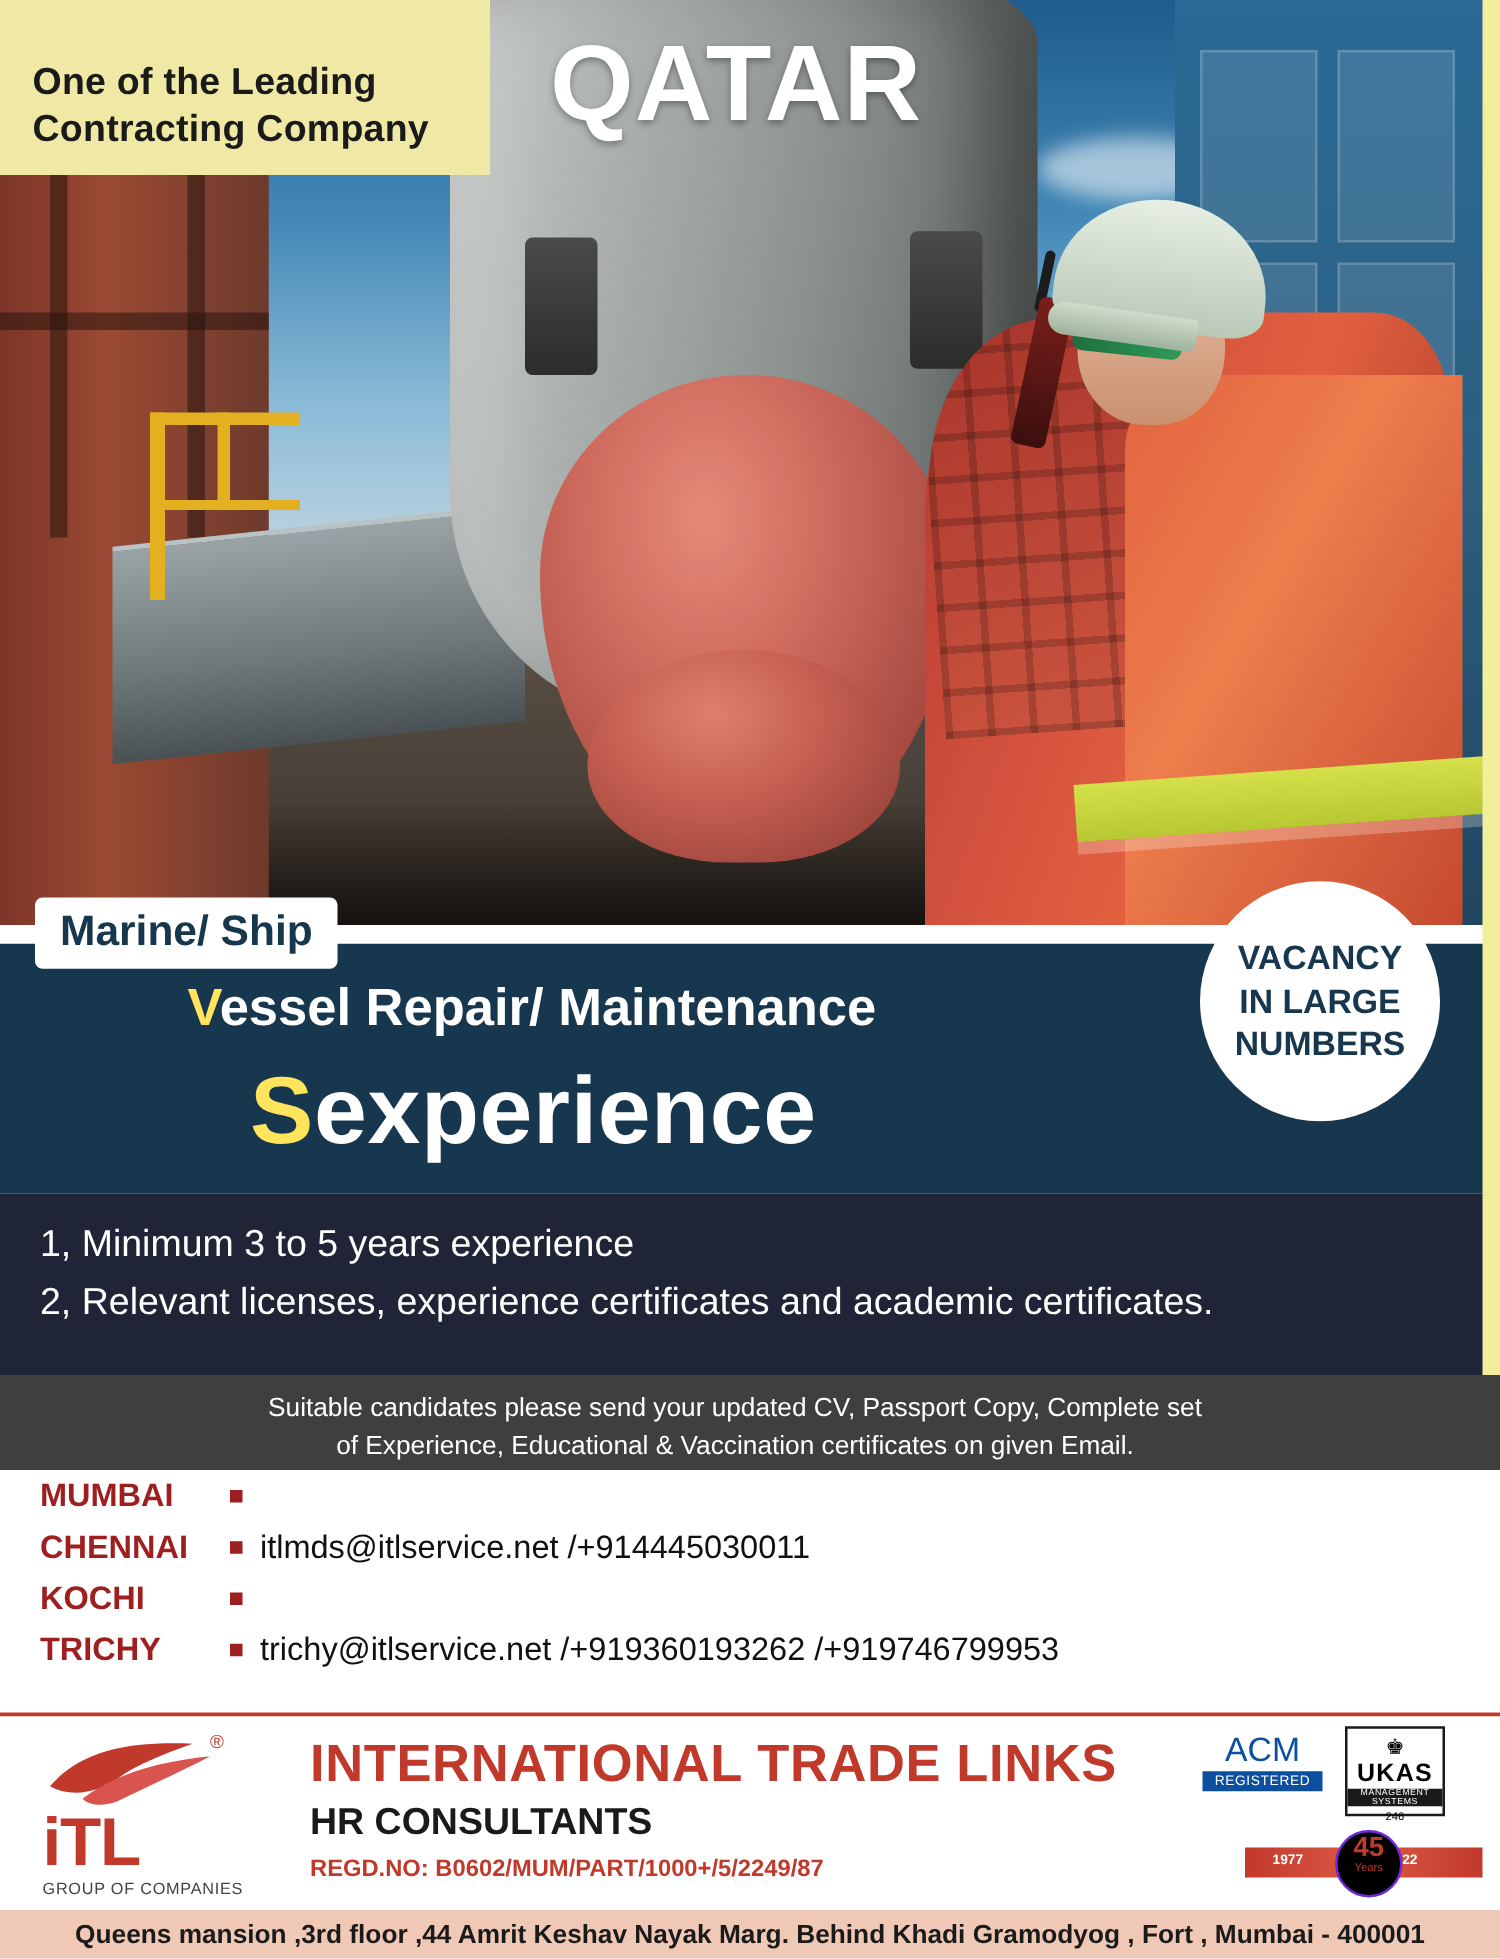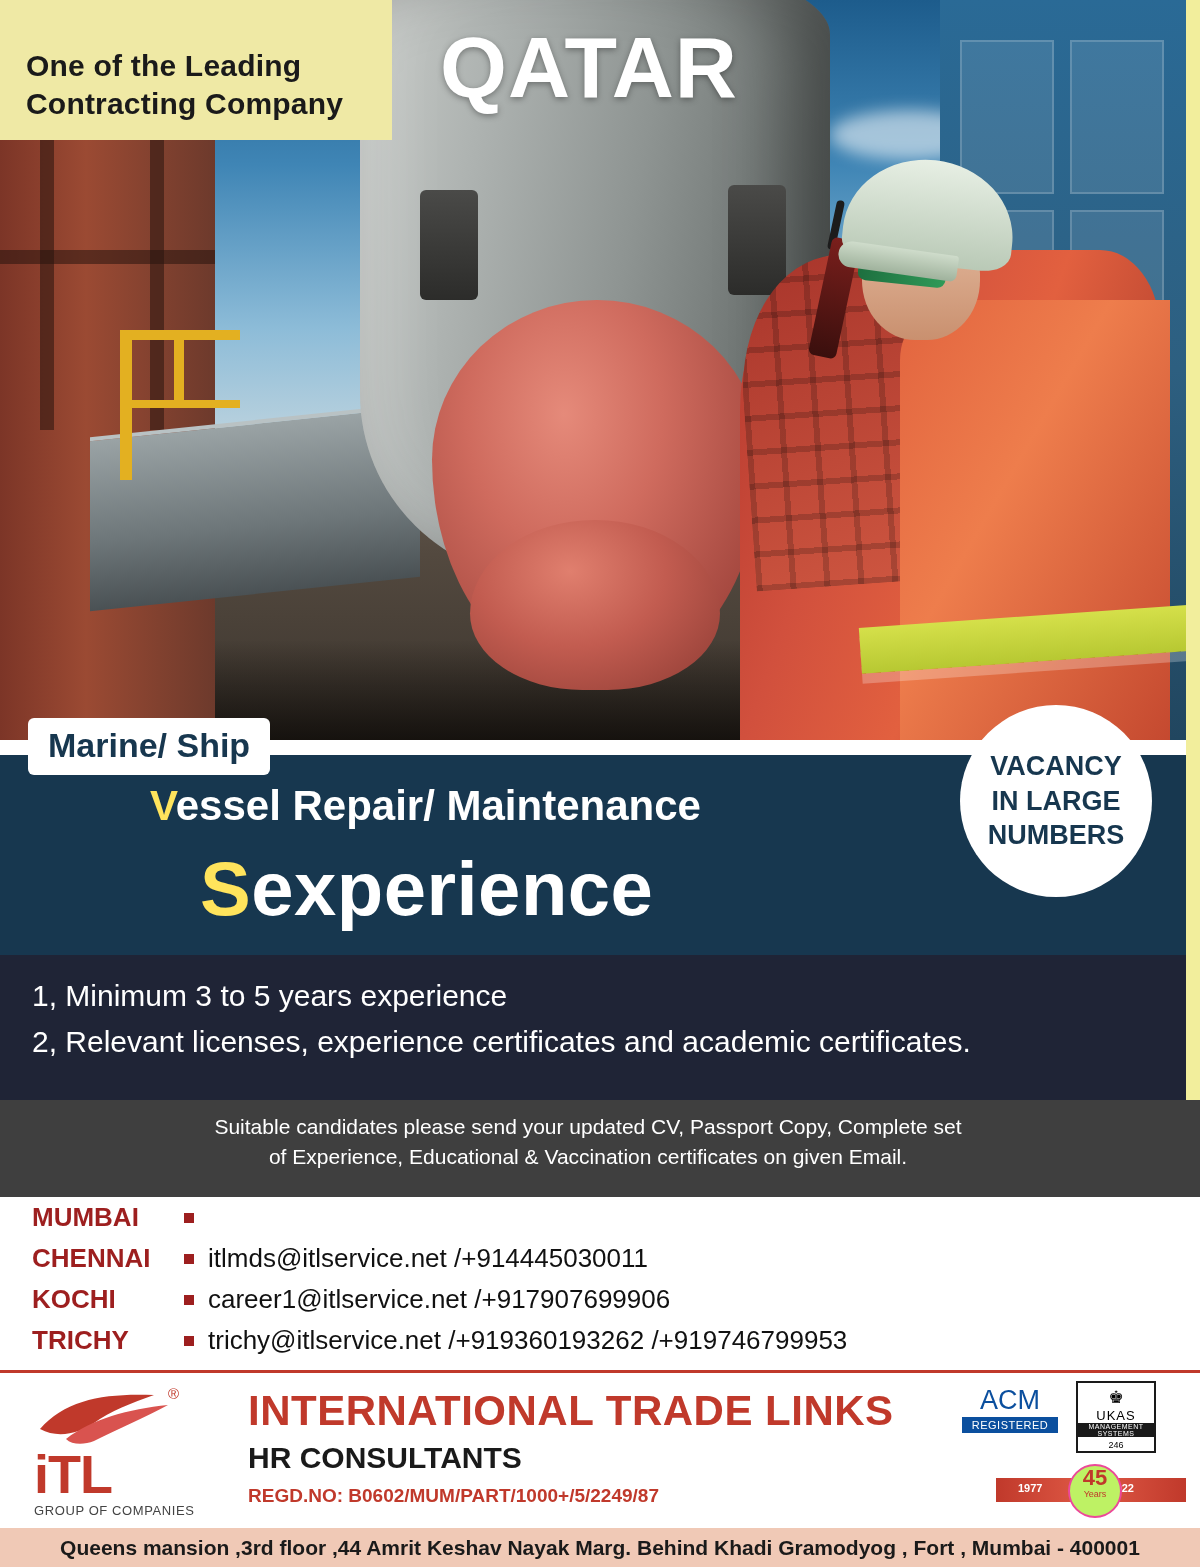--- a/index.html
+++ b/index.html
@@ -327,21 +327,21 @@
     z-index: 5;
   }
   .instruction {
     background: #3f3f3f;
     color: #ffffff;
     font-size: 21px;
     text-align: center;
     line-height: 1.45;
     padding: 12px 114px 14px 90px;
     box-sizing: border-box;
-    height: 97px;
+    height: 76px;
   }
   .contact-row {
     display: flex;
     align-items: center;
     padding: 5px 0 5px 32px;
     font-size: 26px;
   }
   .contact-city {
     color: #9d1f1f;
     font-weight: bold;
@@ -444,41 +444,41 @@
   .ukas-badge {
     position: absolute;
     right: 44px; top: 8px;
     width: 80px; height: 72px;
     border: 2px solid #1a1a1a;
     text-align: center;
     box-sizing: border-box;
     padding-top: 4px;
   }
   .ukas-crown { font-size: 17px; }
-  .ukas-name { font-size: 13px; font-weight: normal; letter-spacing: 1px; }
+  .ukas-name { font-size: 20px; font-weight: bold; letter-spacing: 1px; }
   .ukas-sub { font-size: 7px; background: #1a1a1a; color: #fff; letter-spacing: 0.5px; }
   .ukas-num { font-size: 9px; margin-top: 3px; }
   .years-badge {
     position: absolute;
     right: 44px; top: 91px;
     width: 160px; height: 52px;
   }
   .years-ribbon {
     position: absolute;
     left: 0; top: 14px;
     width: 190px; height: 24px;
     background: linear-gradient(90deg,#c0392b,#e05a46,#c0392b);
   }
   .years-circle {
     position: absolute;
     left: 72px; top: 0;
     width: 50px; height: 50px;
     border-radius: 50%;
-    background: #bef264;
-    border: 2px solid #ec4899;
+    background: #000000;
+    border: 2px solid #6d28d9;
     text-align: center;
   }
   .years-num { font-size: 22px; font-weight: bold; color: #c0392b; line-height: 1.05; }
   .years-label { font-size: 9px; color: #c0392b; }
   .years-from, .years-to {
     position: absolute;
     top: 18px;
     font-size: 11px;
     font-weight: bold;
     color: #ffffff;
@@ -597,21 +597,20 @@
       <span class="bullet-sq"></span>
     </div>
     <div class="contact-row">
       <span class="contact-city">CHENNAI</span>
       <span class="bullet-sq"></span>
       <span class="contact-detail">itlmds@itlservice.net /+914445030011</span>
     </div>
     <div class="contact-row">
       <span class="contact-city">KOCHI</span>
       <span class="bullet-sq"></span>
-      <span class="contact-detail">career1@itlservice.net /+917907699906</span>
     </div>
     <div class="contact-row">
       <span class="contact-city">TRICHY</span>
       <span class="bullet-sq"></span>
       <span class="contact-detail">trichy@itlservice.net /+919360193262 /+919746799953</span>
     </div>
   </div>
 
   <div class="red-rule"></div>
 

